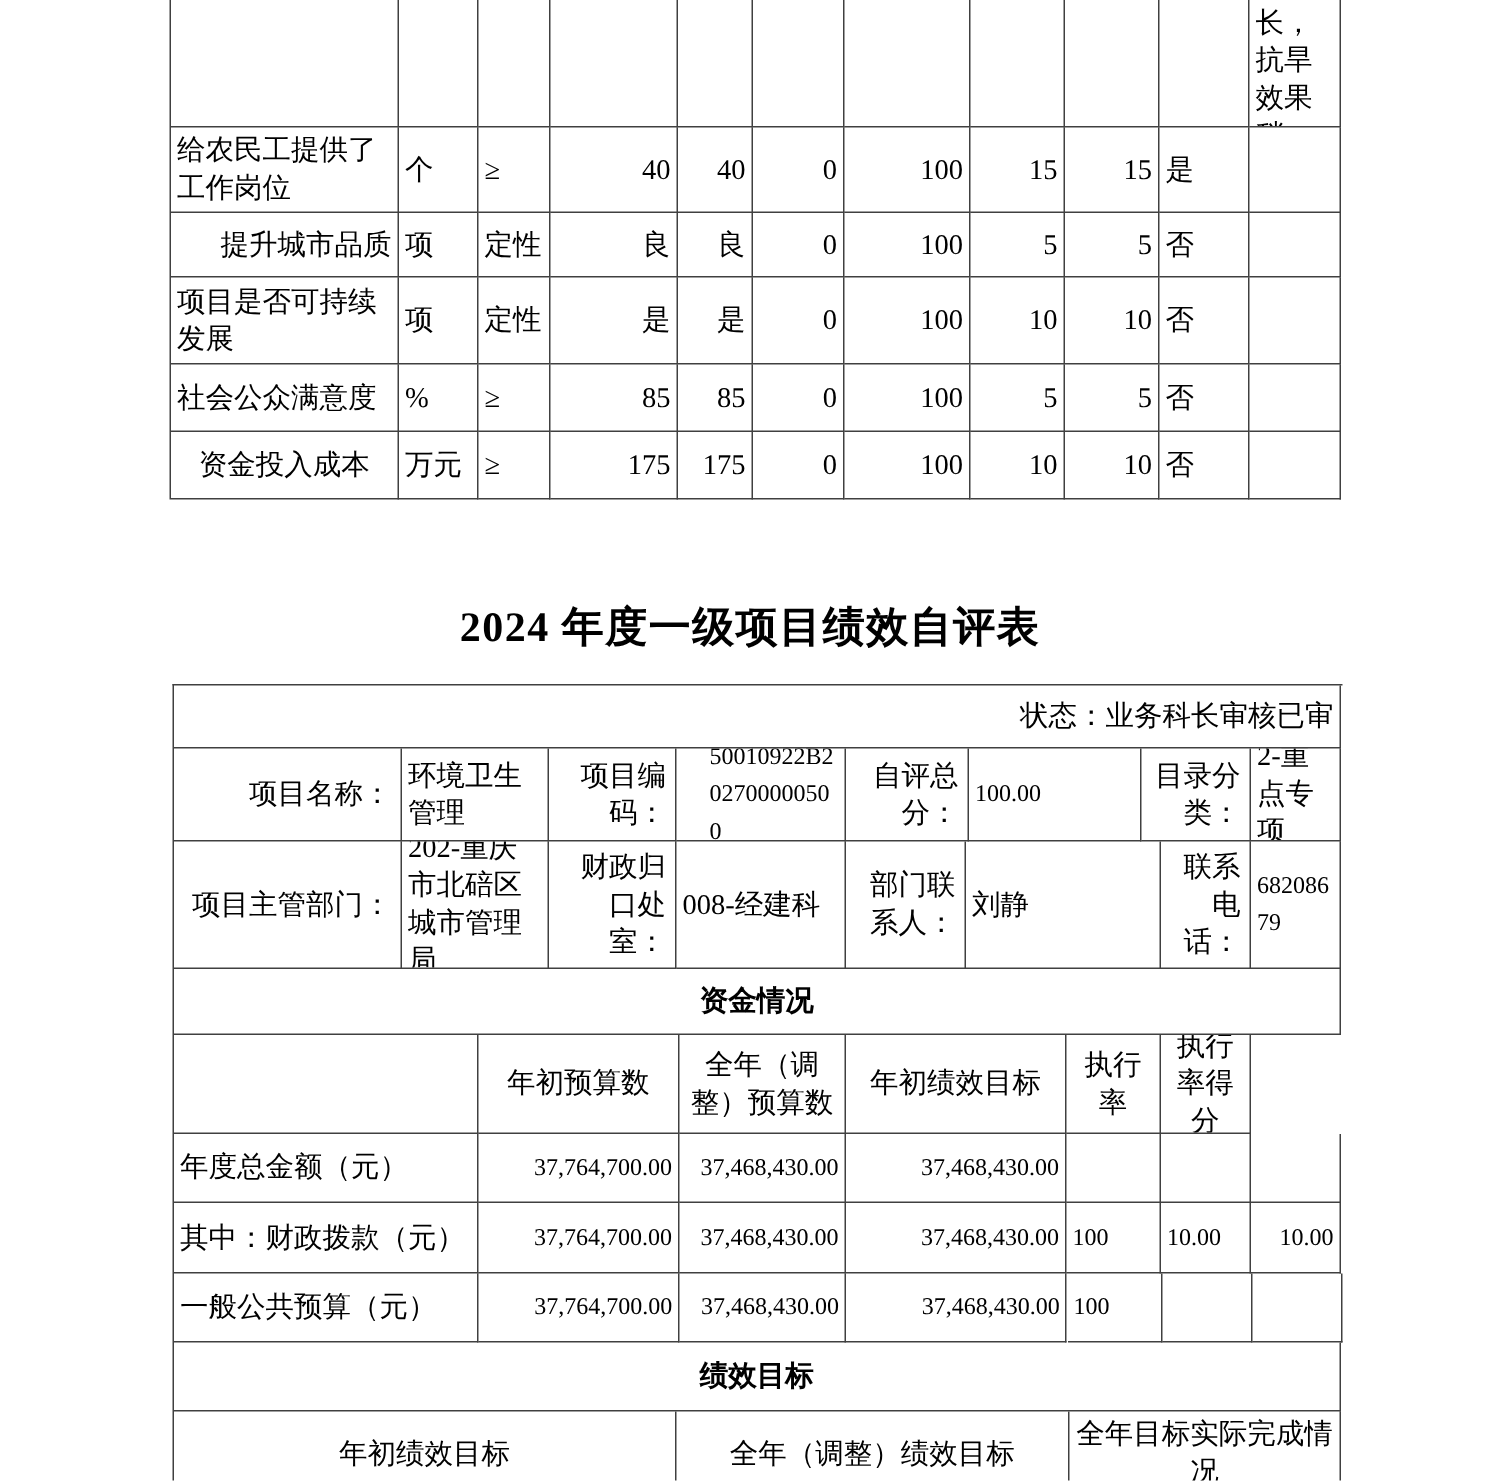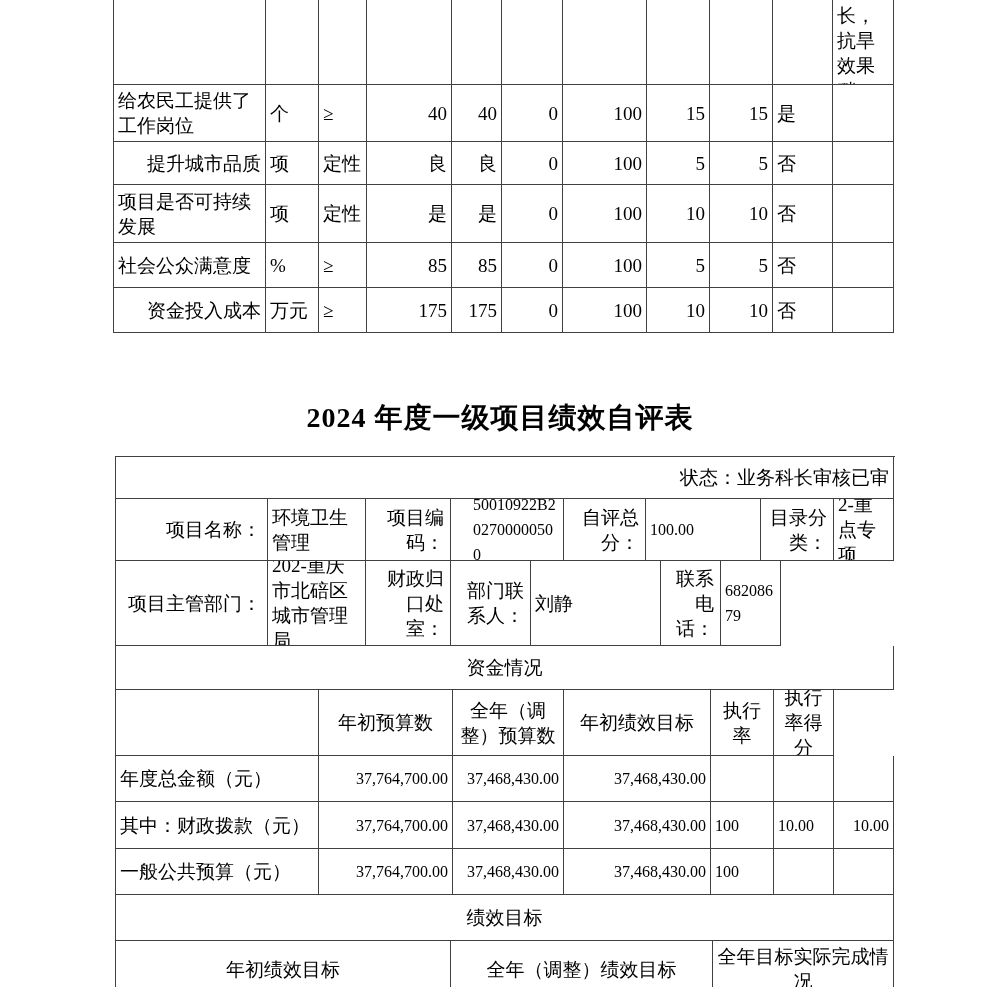--- a/index.html
+++ b/index.html
@@ -40,21 +40,21 @@
   }
   
   #top-table{ border-left:1px solid #404040; }
   
   #form-table{ border-left:1px solid #404040; border-top:1px solid #404040; }
 
   .tcell.vtop{ align-items:flex-start; padding-top:3px; }
   .tcell.label{ padding-right:6px; }
   .tcell.num{ font-size:16px; }
   .tcell.code span{ word-break:break-all; }
-  .tcell.section{ justify-content:flex-start; }
+  .tcell.section{ justify-content:flex-start;font-weight:bold; }
 
   .title{
     position:absolute;
     top:399px;
     left:0;
     width:1000px;
     margin:0;
     text-align:center;
     font-size:28px;
     font-weight:bold;
@@ -237,21 +237,21 @@
         </div>
         <div class="tcell" style="width: 60px;">
           <span style="text-align: left;">否</span>
         </div>
         <div class="tcell" style="width: 61px;">
           <span style="text-align: left;"></span>
         </div>
       </div>
       <div class="trow" style="height: 45px;">
         <div class="tcell" style="width: 152px;">
-          <span style="text-align: right;">资金投入成本</span>
+          <span style="text-align: center;">资金投入成本</span>
         </div>
         <div class="tcell" style="width: 53px;">
           <span style="text-align: left;">万元</span>
         </div>
         <div class="tcell" style="width: 48px;">
           <span style="text-align: left;">≥</span>
         </div>
         <div class="tcell" style="width: 85px;">
           <span style="text-align: right;">175</span>
         </div>
@@ -316,20 +316,23 @@
       <div class="trow" style="height: 85px;">
         <div class="tcell label" style="width: 152px;">
           <span style="text-align: right;">项目主管部门：</span>
         </div>
         <div class="tcell" style="width: 98px;">
           <span style="text-align: left;">202-重庆市北碚区城市管理局</span>
         </div>
         <div class="tcell label" style="width: 85px;">
           <span style="text-align: right;">财政归口处室：</span>
         </div>
+        <div class="tcell" style="width: 113px;">
+          <span style="text-align: left;">008-经建科</span>
+        </div>
         <div class="tcell label" style="width: 80px;">
           <span style="text-align: right;">部门联系人：</span>
         </div>
         <div class="tcell" style="width: 130px;">
           <span style="text-align: left;">刘静</span>
         </div>
         <div class="tcell label" style="width: 60px;">
           <span style="text-align: right;">联系电话：</span>
         </div>
         <div class="tcell code num" style="width: 60px;">
@@ -400,21 +403,21 @@
         <div class="tcell num" style="width: 63px;">
           <span style="text-align: left;">100</span>
         </div>
         <div class="tcell num" style="width: 60px;">
           <span style="text-align: left;">10.00</span>
         </div>
         <div class="tcell num" style="width: 60px;">
           <span style="text-align: right;">10.00</span>
         </div>
       </div>
-      <div class="trow" style="height: 46px;">
+      <div class="trow" style="height: 46px; justify-content: space-between;">
         <div class="tcell" style="width: 203px;">
           <span style="text-align: left;">一般公共预算（元）</span>
         </div>
         <div class="tcell num" style="width: 134px;">
           <span style="text-align: right;">37,764,700.00</span>
         </div>
         <div class="tcell num" style="width: 111px;">
           <span style="text-align: right;">37,468,430.00</span>
         </div>
         <div class="tcell num" style="width: 147px;">

